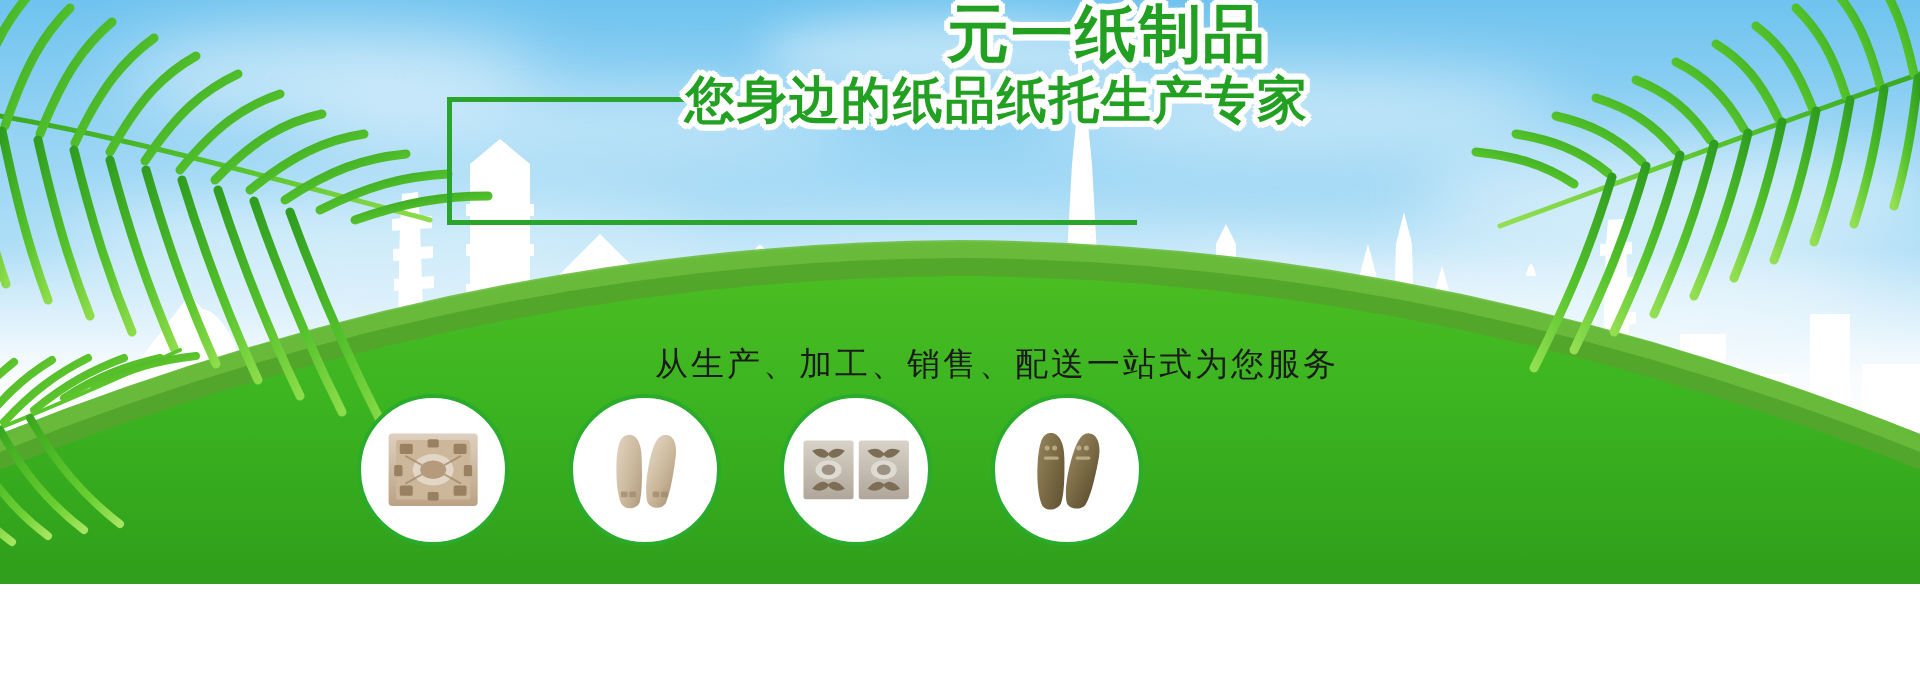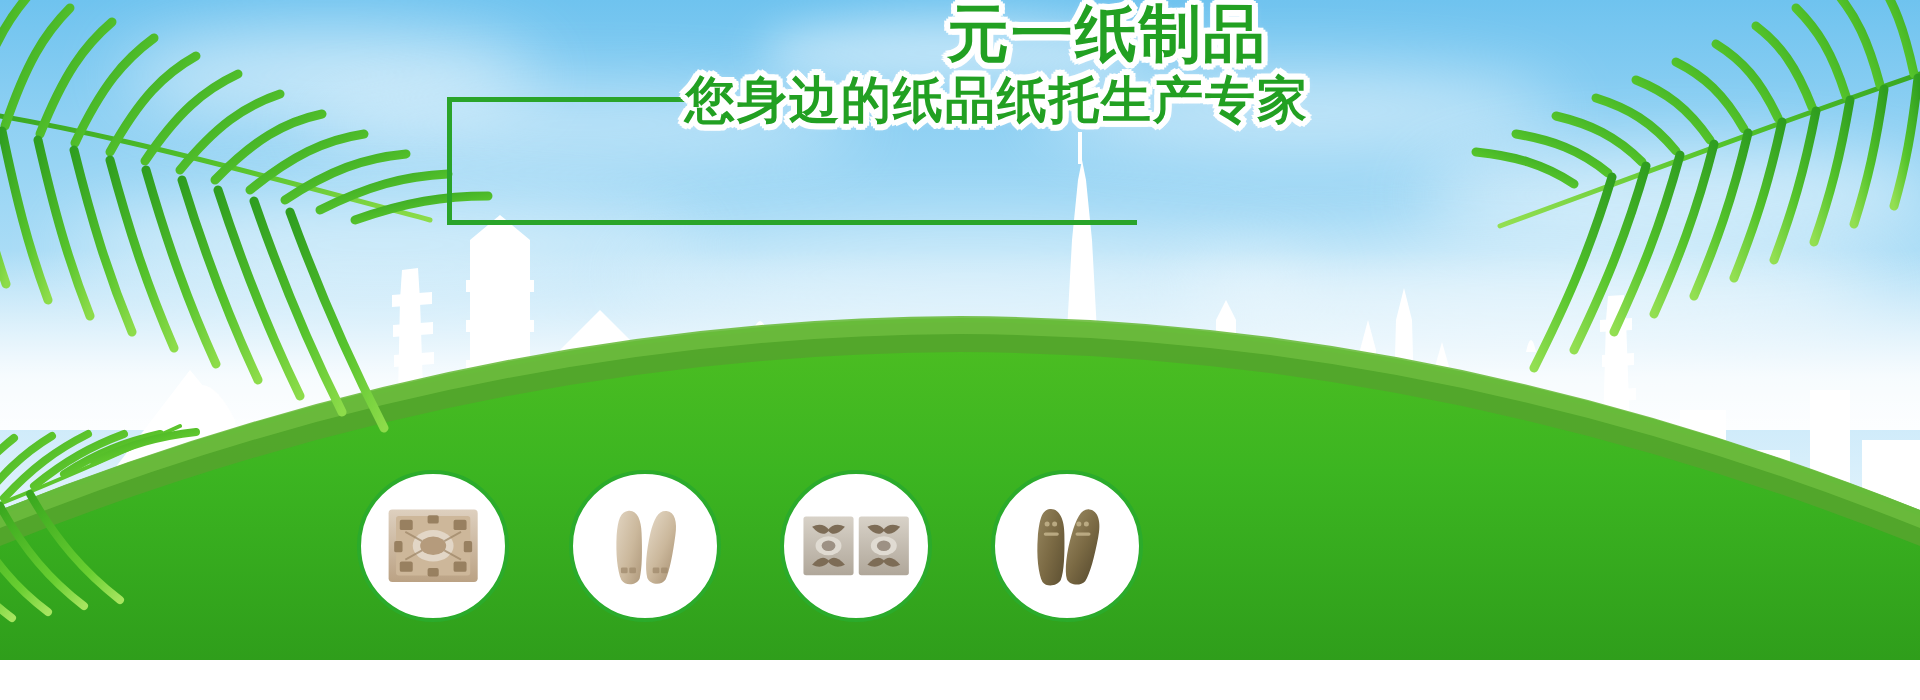--- a/index.html
+++ b/index.html
@@ -1,20 +1,20 @@
 <!DOCTYPE html>
 <html><head>
 <meta charset="utf-8">
 <style>
   html,body{margin:0;padding:0;background:#fff;}
   body{font-family:"Liberation Sans","DejaVu Sans",sans-serif;}
 
   .banner{
     position:relative;
-    width:1920px;height:660px;
+    width:1920px;height:584px;
     overflow:hidden;
     background:linear-gradient(180deg,#6fc3ef 0%,#8ed0f3 18%,#a9dcf6 38%,#c6e7f9 58%,#dff2fc 76%,#eef8fd 92%,#f4fbfe 100%);
   }
 
   
   .cloud{position:absolute;border-radius:50%;background:#ffffff;filter:blur(22px);}
   .cloud.soft{filter:blur(34px);}
   .haze{position:absolute;left:0;right:0;background:linear-gradient(180deg,rgba(255,255,255,0) 0%,rgba(255,255,255,.85) 70%,rgba(255,255,255,.95) 100%);}
 
   
@@ -339,20 +339,21 @@
       <div class="frame-line f-top-l"></div>
       <div class="frame-line f-top-r"></div>
       <div class="frame-line f-right"></div>
     </div>
 
     <div class="headline">
       <div class="hl-1">元一纸制品</div>
       <div class="hl-2">您身边的纸品纸托生产专家</div>
     </div>
 
+    <div class="subline">从生产、加工、销售、配送一站式为您服务</div>
   </div>
 
   <div class="products">
 
     <div class="prod" style="left:357px;bottom:38px;width:152px;height:152px;">
       <div class="shot">
         <svg class="art" viewBox="0 0 120 90" preserveAspectRatio="xMidYMid meet" aria-hidden="true">
           <defs>
             <linearGradient id="tanA" x1="0" y1="0" x2="0" y2="1">
               <stop offset="0%" stop-color="#ded0bf"></stop>

